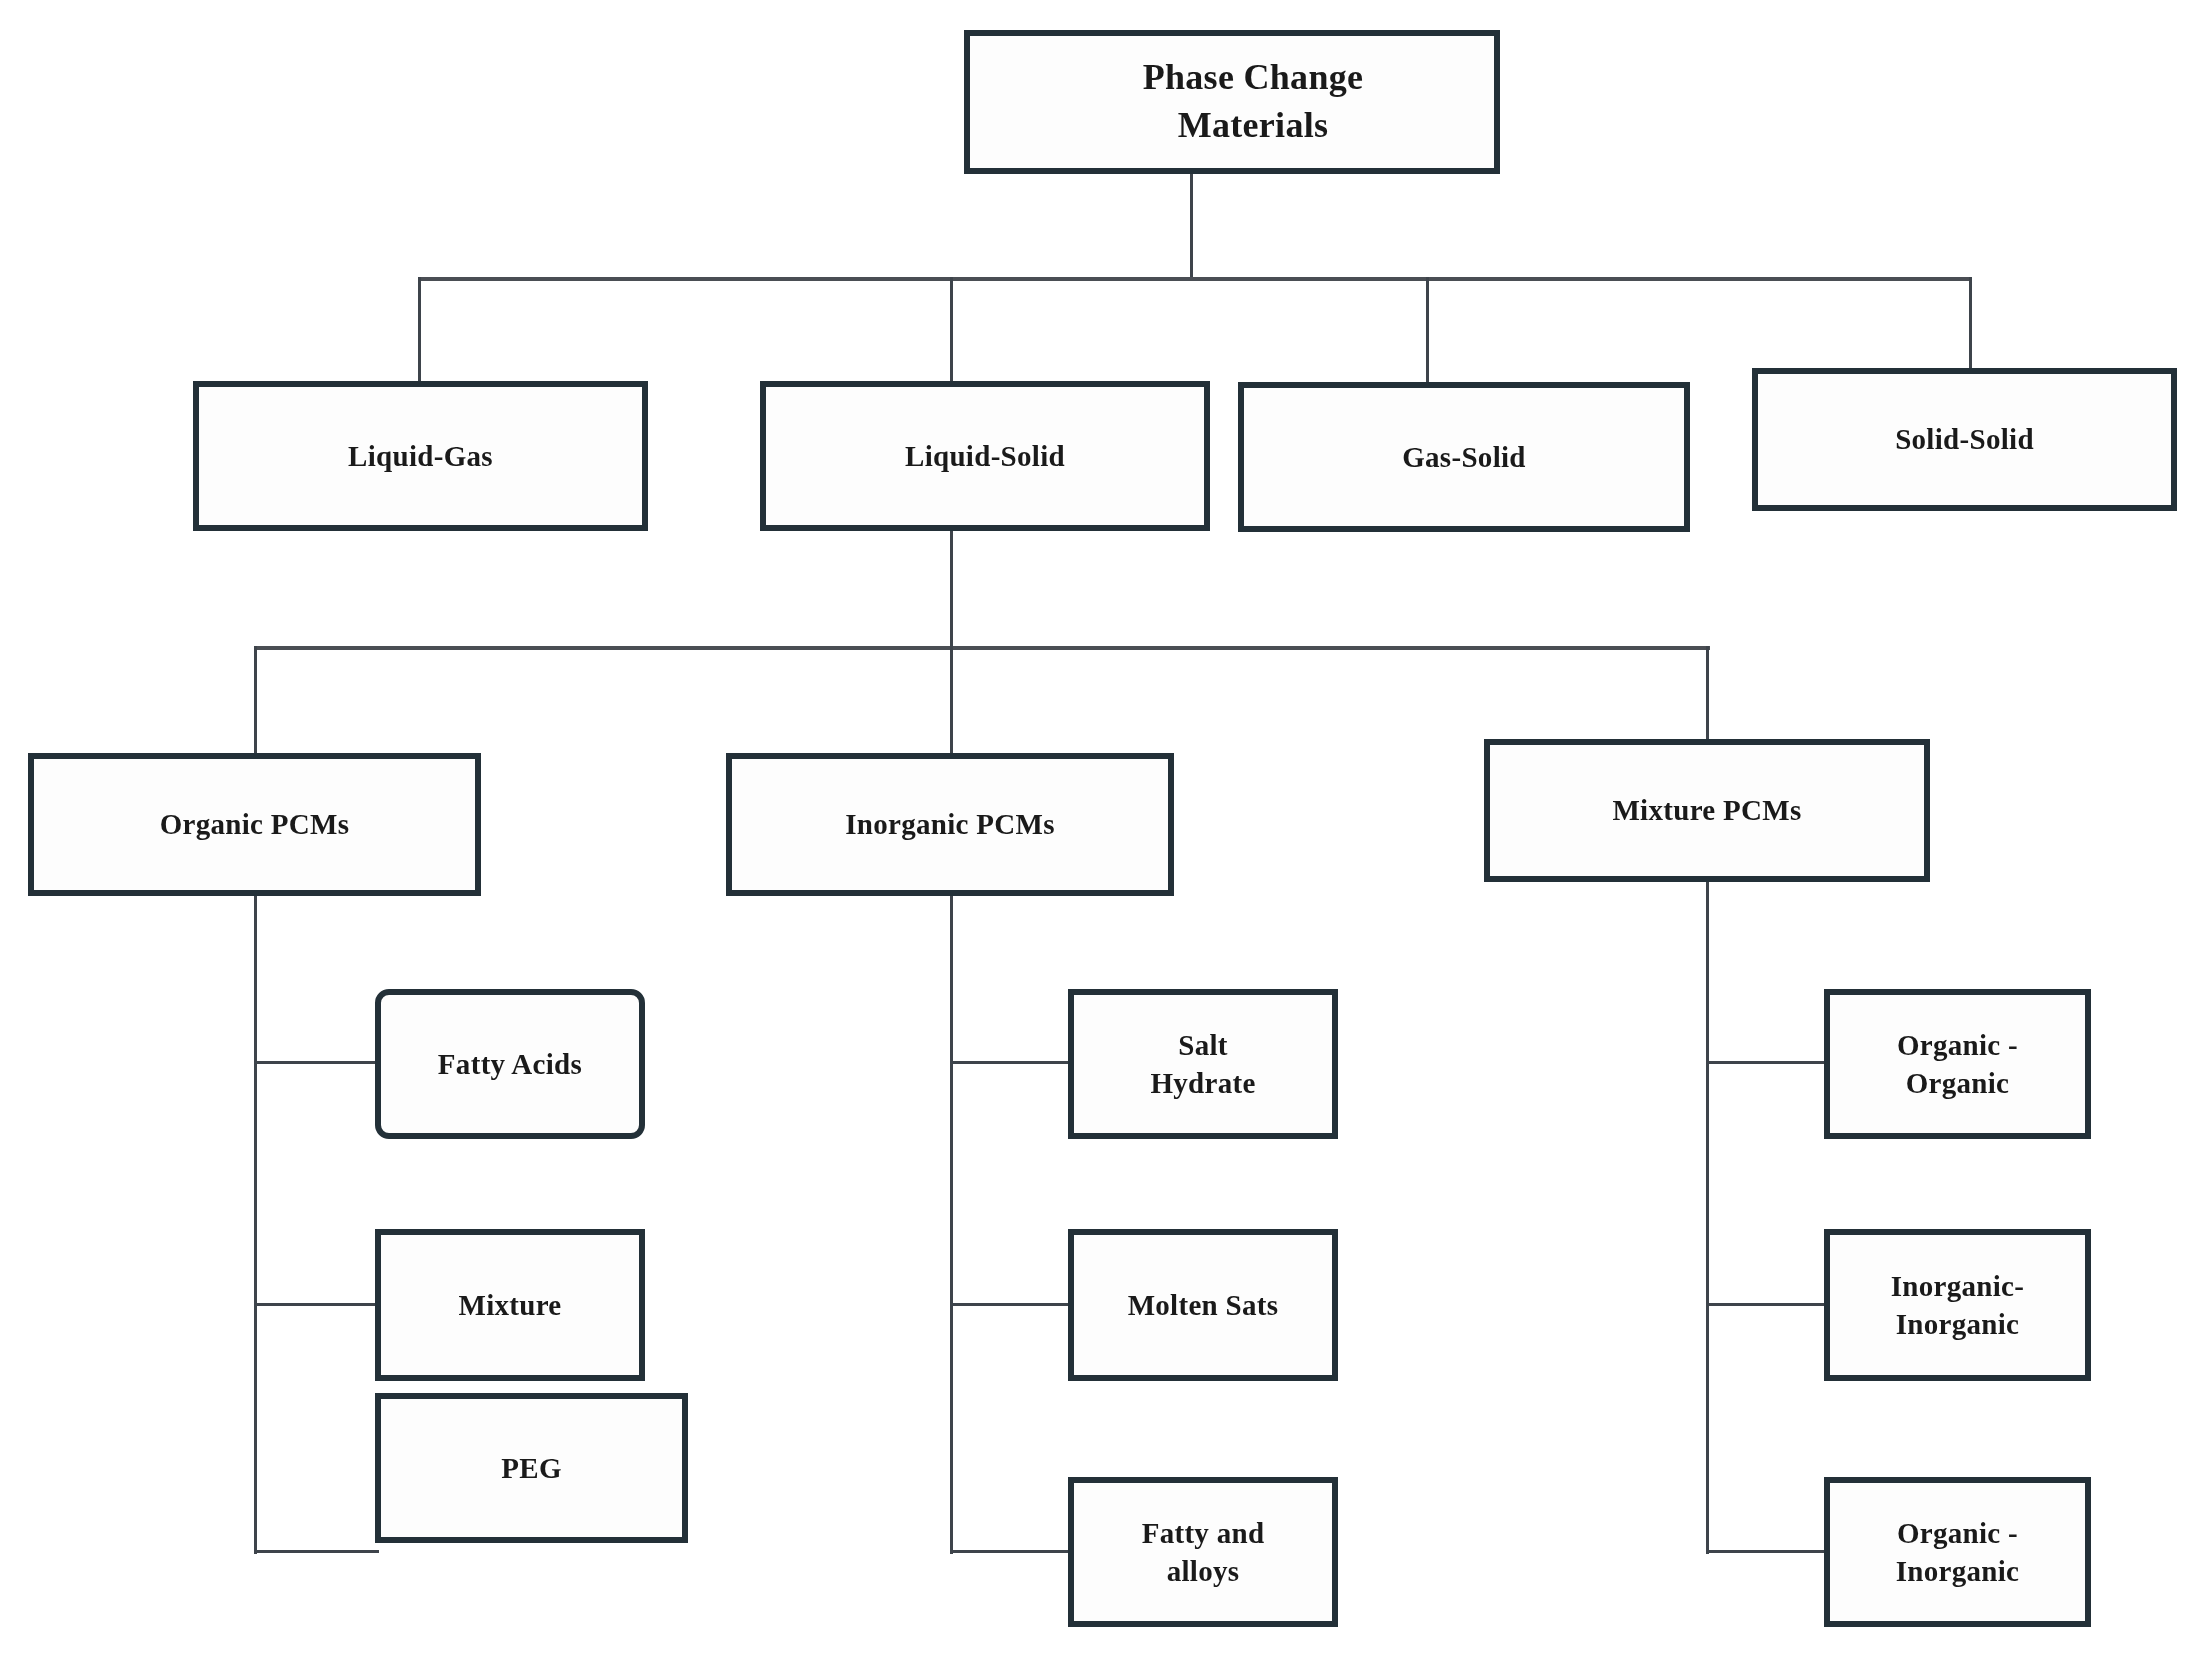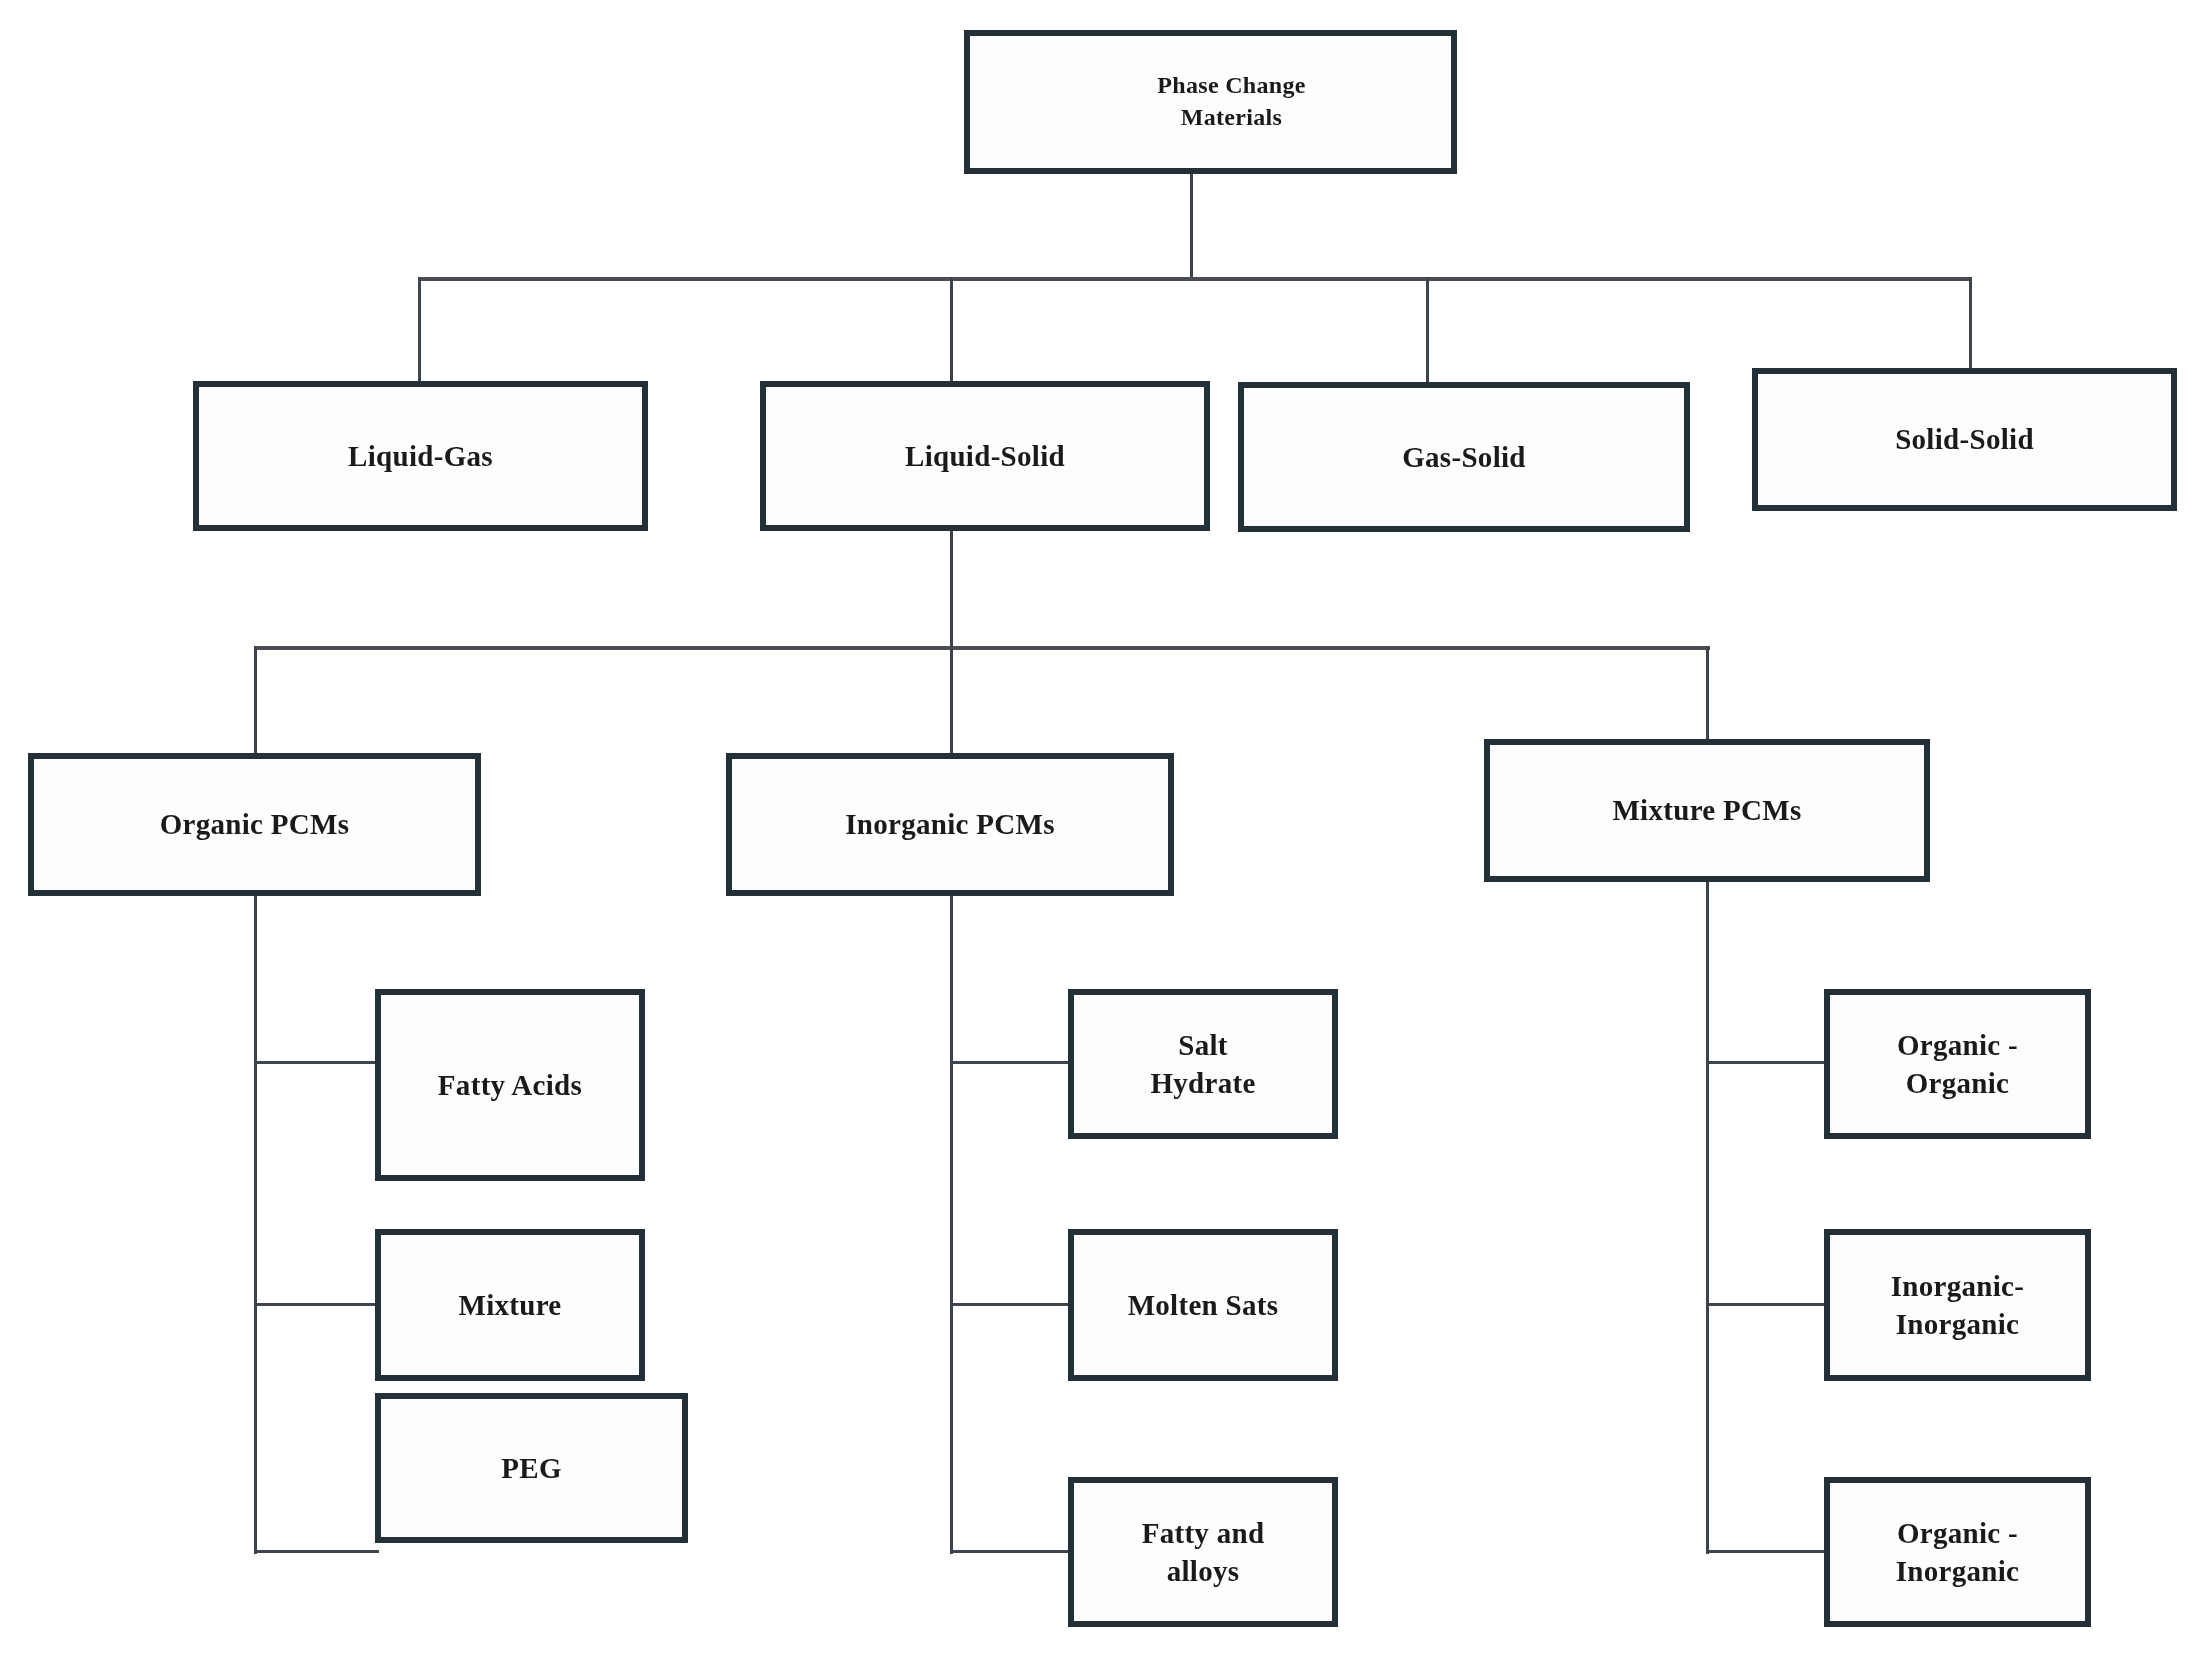--- a/index.html
+++ b/index.html
@@ -64,21 +64,21 @@
   <div class="hline" style="left:254px;top:1550px;width:125px;"></div>
 
   <div class="hline" style="left:950px;top:1061px;width:121px;"></div>
   <div class="hline" style="left:950px;top:1303px;width:121px;"></div>
   <div class="hline" style="left:950px;top:1550px;width:121px;"></div>
 
   <div class="hline" style="left:1706px;top:1061px;width:121px;"></div>
   <div class="hline" style="left:1706px;top:1303px;width:121px;"></div>
   <div class="hline" style="left:1706px;top:1550px;width:121px;"></div>
 
-  <div class="node" style="left:964px;top:30px;width:493px;height:144px;font-size:24px;padding-left:42px;">
+  <div class="node" style="left:964px;top:30px;width:536px;height:144px;font-size:36px;padding-left:42px;">
     <span class="lbl">Phase Change</span>
     <span class="lbl">Materials</span>
   </div>
 
   <div class="node" style="left:193px;top:381px;width:455px;height:150px;">
     <span class="lbl">Liquid-Gas</span>
   </div>
   <div class="node" style="left:760px;top:381px;width:450px;height:150px;">
     <span class="lbl">Liquid-Solid</span>
   </div>
@@ -92,21 +92,21 @@
   <div class="node" style="left:28px;top:753px;width:453px;height:143px;">
     <span class="lbl">Organic PCMs</span>
   </div>
   <div class="node" style="left:726px;top:753px;width:448px;height:143px;justify-content:center;">
     <span class="lbl">Inorganic PCMs</span>
   </div>
   <div class="node" style="left:1484px;top:739px;width:446px;height:143px;">
     <span class="lbl">Mixture PCMs</span>
   </div>
 
-  <div class="node" style="left:375px;top:989px;width:270px;height:192px;">
+  <div class="node" style="left:375px;top:989px;width:270px;height:150px;border-radius:14px;">
     <span class="lbl">Fatty Acids</span>
   </div>
   <div class="node" style="left:375px;top:1229px;width:270px;height:152px;">
     <span class="lbl">Mixture</span>
   </div>
   <div class="node" style="left:375px;top:1393px;width:313px;height:150px;align-items:center;">
     <span class="lbl">PEG</span>
   </div>
 
   <div class="node" style="left:1068px;top:989px;width:270px;height:150px;">

